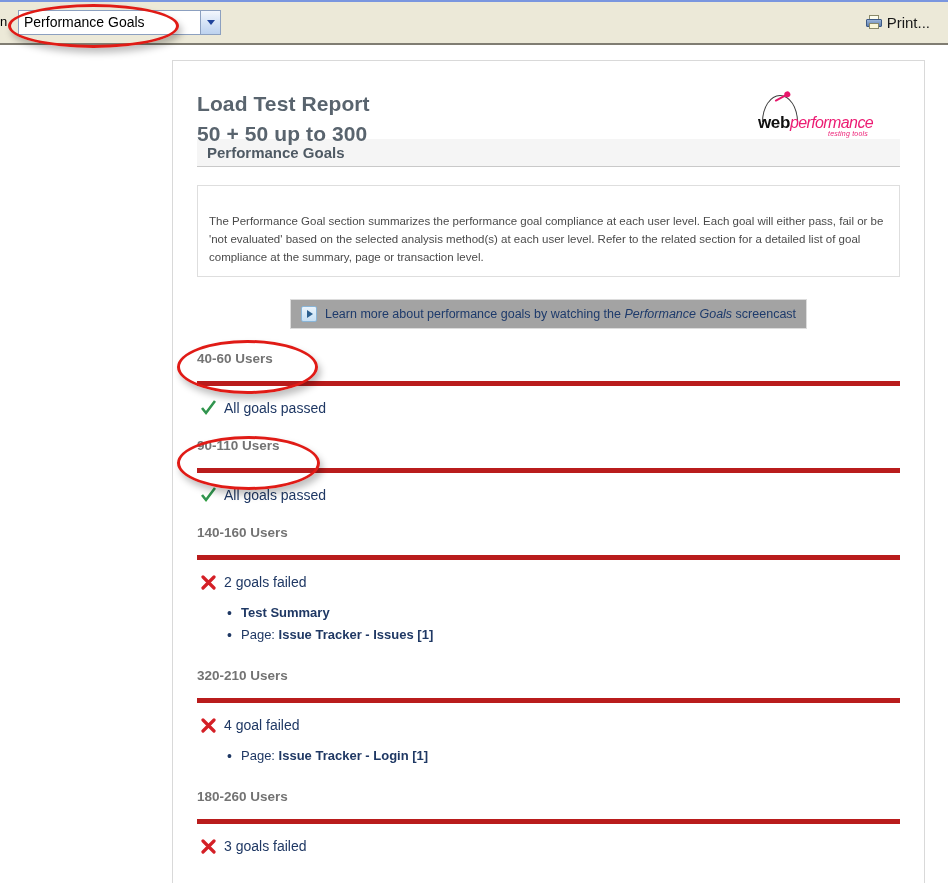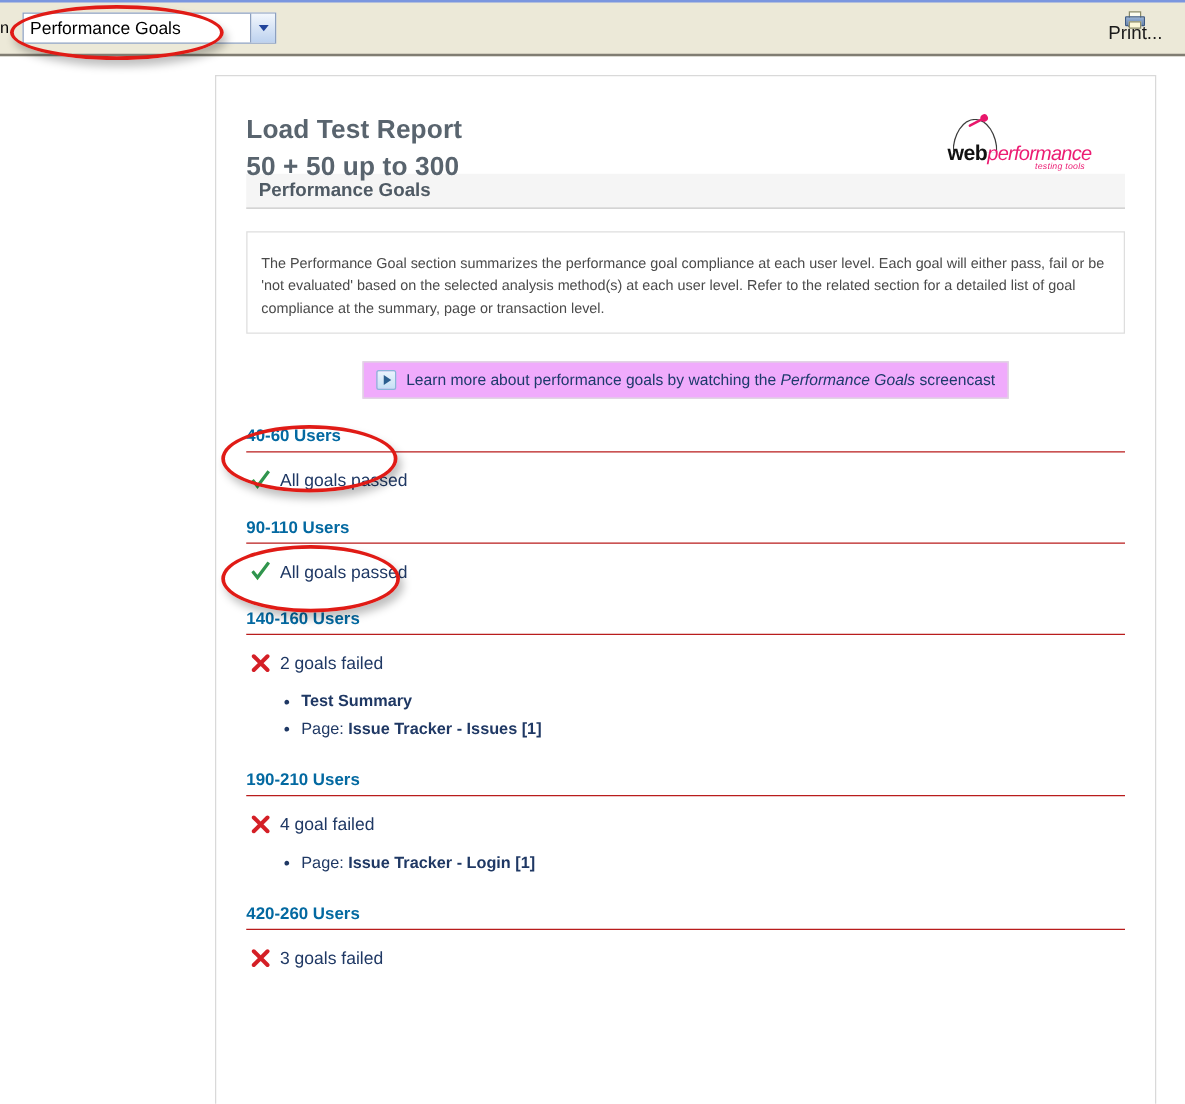--- a/index.html
+++ b/index.html
@@ -78,21 +78,20 @@
 
   #print-btn {
     position: absolute;
     right: 18px;
     top: 9px;
     height: 26px;
     display: flex;
     align-items: center;
     gap: 5px;
     cursor: default;
-    flex-direction: column;
   }
   #print-btn .label {
     font-size: 15px;
     color: #1a1a1a;
   }
   .printer-icon {
     position: relative;
     width: 16px;
     height: 14px;
   }
@@ -248,35 +247,35 @@
   .section-bar .title {
     font-size: 15px;
     font-weight: bold;
     color: #4f5a64;
   }
 
   
   .desc-box {
     margin-top: 18px;
     border: 1px solid #dedede;
-    padding: 16px 11px 10px 11px;
+    padding: 26px 11px 10px 11px;
     font-size: 11.5px;
     color: #4a4a4a;
     line-height: 18px;
   }
 
   
   .screencast-wrap {
     display: flex;
     justify-content: center;
     margin-top: 22px;
   }
   .screencast {
     border: 1px solid #dcdcdc;
-    background: #f0abfc;
+    background: #a3a3a3;
     height: 28px;
     display: flex;
     align-items: center;
     padding: 0 10px;
     gap: 8px;
     cursor: pointer;
   }
   .play-icon {
     width: 16px; height: 16px;
     background: linear-gradient(to bottom,#eaf4fd,#c6e0f5);
@@ -301,23 +300,23 @@
   }
   .screencast .sc-em {
     font-style: italic;
   }
 
   
   .level-group { margin-top: 22px; }
   .level-head {
     font-size: 13.5px;
     font-weight: bold;
-    color: #0369a1;
-    padding-bottom: 5px;
-    border-bottom: 1px solid #b91c1c;
+    color: #737373;
+    padding-bottom: 15px;
+    border-bottom: 5px solid #b91c1c;
   }
   .level-status {
     display: flex;
     align-items: center;
     gap: 8px;
     margin-top: 14px;
     padding-left: 4px;
   }
   .level-status .st-text {
     font-size: 14px;
@@ -492,38 +491,38 @@
         <li>
           <span class="goal-prefix"></span><span class="goal-link">Test Summary</span>
         </li>
         <li>
           <span class="goal-prefix">Page: </span><span class="goal-link">Issue Tracker - Issues [1]</span>
         </li>
       </ul>
     </div>
 
     <div class="level-group">
-      <div class="level-head">190-210 Users</div>
+      <div class="level-head">320-210 Users</div>
       <div class="level-status">
         <span class="x-icon">
           <svg width="15" height="16" viewBox="0 0 15 16">
             <path d="M2 3 L13 14 M13 3 L2 14" stroke="#d41f26" stroke-width="3.2" stroke-linecap="round" fill="none"></path>
           </svg>
         </span>
         <span class="st-text">4 goal failed</span>
       </div>
       <ul class="goal-list">
         <li>
           <span class="goal-prefix">Page: </span><span class="goal-link">Issue Tracker - Login [1]</span>
         </li>
       </ul>
     </div>
 
     <div class="level-group">
-      <div class="level-head">420-260 Users</div>
+      <div class="level-head">180-260 Users</div>
       <div class="level-status">
         <span class="x-icon">
           <svg width="15" height="16" viewBox="0 0 15 16">
             <path d="M2 3 L13 14 M13 3 L2 14" stroke="#d41f26" stroke-width="3.2" stroke-linecap="round" fill="none"></path>
           </svg>
         </span>
         <span class="st-text">3 goals failed</span>
       </div>
     </div>
 

